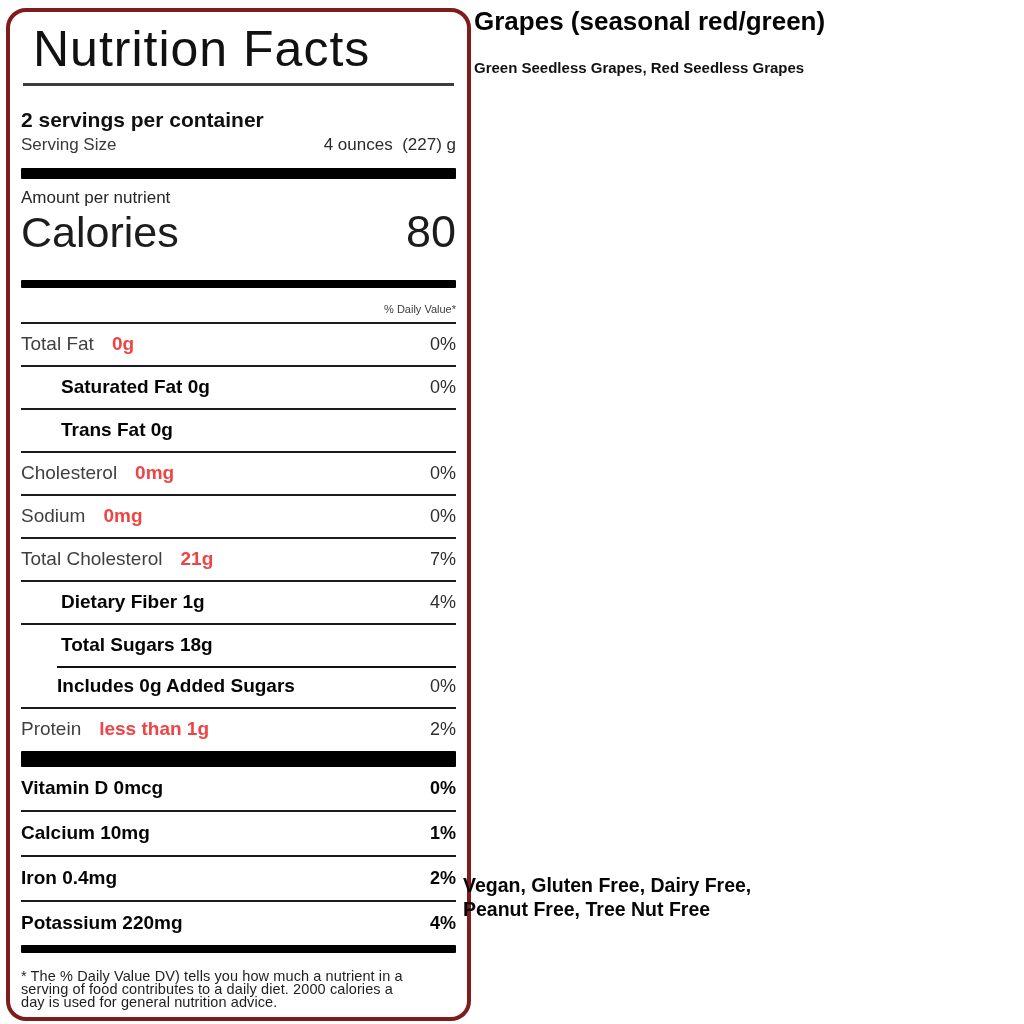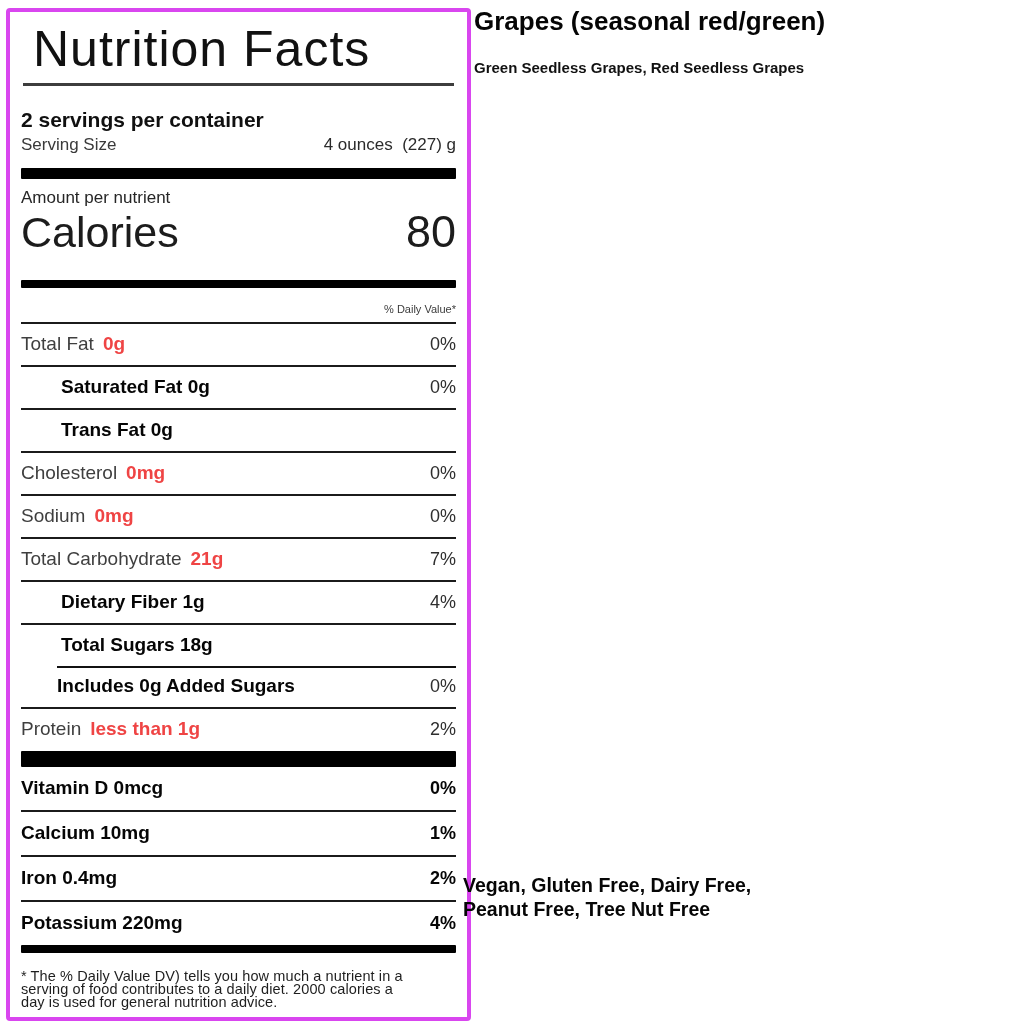--- a/index.html
+++ b/index.html
@@ -2,41 +2,41 @@
 <html><head>
 <meta charset="utf-8">
 <style>
   * { margin:0; padding:0; box-sizing:border-box; }
   html,body { width:1024px; height:1024px; background:#ffffff; font-family:"Liberation Sans","DejaVu Sans",sans-serif; color:#000; overflow:hidden; }
   .stage { position:relative; width:1024px; height:1024px; background:#fff; }
 
   
   .nf-label {
     position:absolute; left:6px; top:8px; width:465px; height:1013px;
-    border:4px solid #d946ef; border-radius:4px; background:#fff;
+    border:4px solid #7f1d1d; border-radius:20px; background:#fff;
     padding:6px 11px 8px; display:flex; flex-direction:column;
   }
   .nf-title { font-size:50px; font-weight:300; letter-spacing:1px; color:#111; margin:2px 0 0 12px; line-height:58px; white-space:nowrap; }
   .nf-title-rule { border:none; border-top:3px solid #3d3d3d; margin:5px 2px 0 2px; }
   .nf-servings { font-size:21px; font-weight:bold; color:#101010; margin-top:22px; }
   .nf-serving-size-row { display:flex; justify-content:space-between; align-items:baseline; margin-top:3px; }
   .nf-serving-size-label { font-size:17px; color:#3a3a3a; }
   .nf-serving-size-value { font-size:17px; color:#2b2b2b; white-space:pre; }
   .nf-bar { background:#000; border-radius:1px; }
   .bar-1 { height:13px; margin-top:13px; }
   .nf-amount-per { font-size:17px; color:#262626; margin-top:9px; }
   .nf-calories-row { display:flex; justify-content:space-between; align-items:baseline; margin-top:0; }
   .nf-calories-label { font-size:43px; font-weight:300; color:#1c1c1c; line-height:48px; }
   .nf-calories-value { font-size:45px; font-weight:300; color:#1c1c1c; line-height:48px; }
   .bar-2 { height:9px; margin-top:24px; }
   .nf-dv-header { text-align:right; font-size:11px; color:#3c3c3c; margin-top:15px; }
 
   .nf-rows { margin-top:7px; }
   .nf-row { display:flex; justify-content:space-between; align-items:baseline; border-top:2px solid #1b1b1b; padding:9px 0 10px; }
-  .nf-row .left { display:flex; align-items:baseline; gap:9px; }
+  .nf-row .left { display:flex; align-items:baseline; gap:18px; }
   .nf-row .nm { font-size:19px; color:#3f3f3f; }
   .nf-row .amt { font-size:19px; font-weight:bold; color:#ef4444; }
   .nf-row .amt:empty { display:none; }
   .nf-row .dv { font-size:18px; color:#2e2e2e; }
   .nf-row.sub .left { padding-left:40px; }
   .nf-row.sub .nm { font-weight:bold; color:#050505; }
   .nf-row.sep-indent { border-top:none; position:relative; }
   .nf-row.sep-indent .left { padding-left:36px; }
   .nf-row.sep-indent::before { content:""; position:absolute; left:36px; right:0; top:0; height:2px; background:#111; }
 
@@ -109,21 +109,21 @@
       </div>
       <div class="nf-row">
         <span class="left">
             <span class="nm">Sodium</span>
             <span class="amt">0mg</span>
           </span>
         <span class="dv">0%</span>
       </div>
       <div class="nf-row">
         <span class="left">
-            <span class="nm">Total Carbohydrate</span>
+            <span class="nm">Total Cholesterol</span>
             <span class="amt">21g</span>
           </span>
         <span class="dv">7%</span>
       </div>
       <div class="nf-row sub">
         <span class="left">
             <span class="nm">Dietary Fiber 1g</span>
           </span>
         <span class="dv">4%</span>
       </div>

